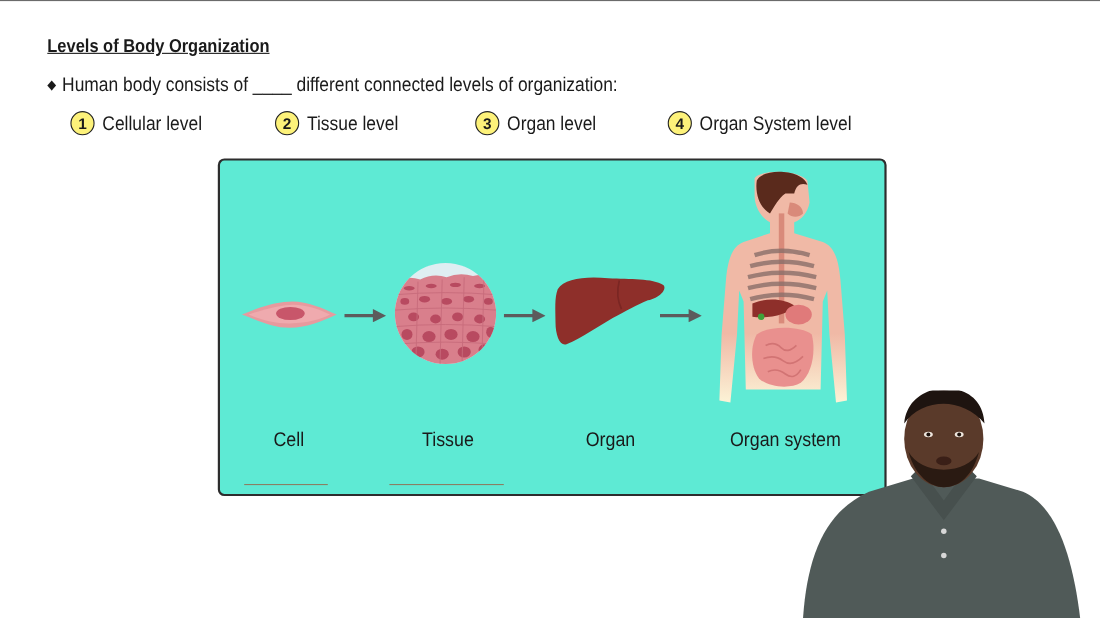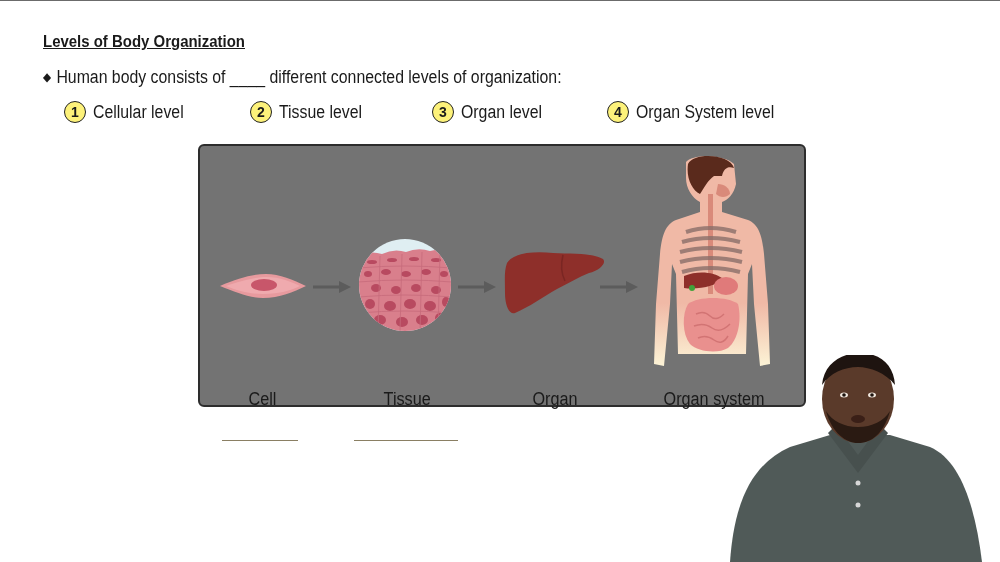--- a/index.html
+++ b/index.html
@@ -24,22 +24,22 @@
     .levels { position: absolute; top: 101px; left: 0; width: 1000px; height: 24px; }
     .level { position: absolute; display: flex; align-items: center; white-space: nowrap; font-size: 18px; }
     .level .num {
       width: 22px; height: 22px; border-radius: 50%;
       background: #fdf27a; border: 1.5px solid #222;
       display: flex; align-items: center; justify-content: center;
       font-size: 14px; font-weight: bold; margin-right: 7px; box-sizing: border-box;
     }
     .level .lbl { transform: scaleX(0.88); transform-origin: left; display: inline-block; }
     .panel {
-      position: absolute; left: 198px; top: 144px; width: 608px; height: 263px;
-      background: #737373; border: 2px solid #2d2d2d; border-radius: 6px; box-sizing: border-box;
+      position: absolute; left: 198px; top: 144px; width: 608px; height: 307px;
+      background: #5eead4; border: 2px solid #2d2d2d; border-radius: 6px; box-sizing: border-box;
     }
     .caption { position: absolute; font-size: 18px; transform: scaleX(0.9); white-space: nowrap; }
     .blank { position: absolute; height: 1px; background: #8a7f63; }
     .arrow { position: absolute; }
     .presenter { position: absolute; left: 720px; top: 355px; width: 280px; height: 207px; }
   </style>
 </head>
 <body>
 
 <div class="topline"></div>

